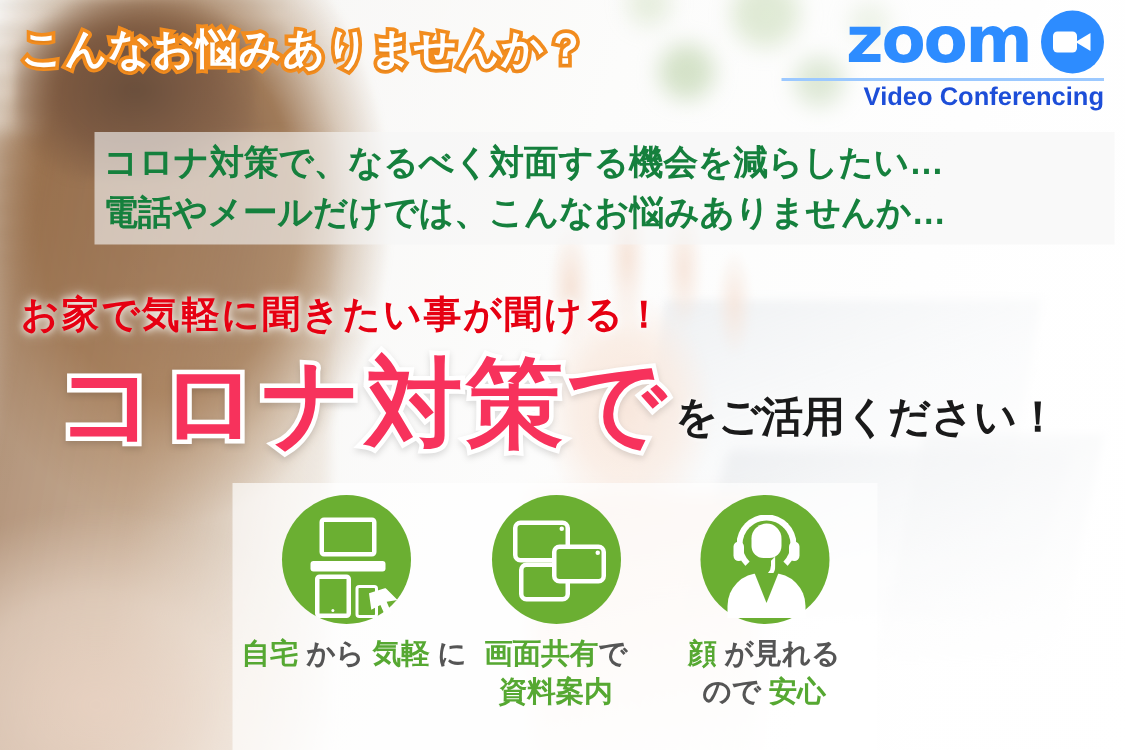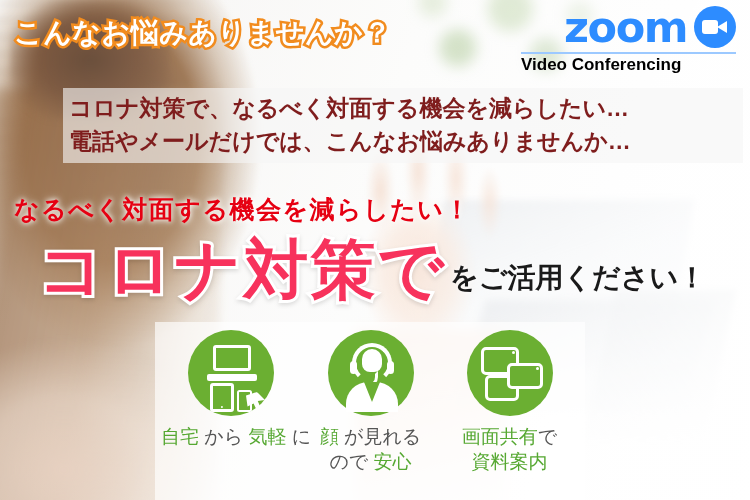--- a/index.html
+++ b/index.html
@@ -106,21 +106,21 @@
     font-size:28px; font-weight:bold; letter-spacing:.5px;
     color:#ffffff;
     -webkit-text-stroke:5px #F28C1E;
     paint-order:stroke fill;
     white-space:nowrap;
     text-shadow:0 1px 0 rgba(0,0,0,.05);
   }
 
   
   .zoom-logo { position:absolute; right:14px; top:6px; width:215px; }
-  .zoom-row { display:flex; align-items:flex-start; justify-content:flex-end; gap:7px; }
+  .zoom-row { display:flex; align-items:flex-end; justify-content:flex-end; gap:7px; }
   .zoom-word {
     font-size:43px; font-weight:bold; color:#2D8CFF;
     letter-spacing:-1.5px; line-height:1;
     font-family:"DejaVu Sans","Liberation Sans",sans-serif;
   }
   .zoom-cam {
     width:42px; height:42px; border-radius:50%;
     background:#2D8CFF; position:relative; flex:0 0 auto;
   }
   .zoom-cam .body {
@@ -129,32 +129,32 @@
   }
   .zoom-cam .lens {
     position:absolute; left:23px; top:15px;
     width:0; height:0;
     border-top:6px solid transparent;
     border-bottom:6px solid transparent;
     border-right:10px solid #fff;
   }
   .zoom-rule { height:2px; background:#9CC9FF; margin:3px 0 2px 0; }
   .zoom-sub {
-    text-align:left; color:#000000; font-weight:bold;
+    text-align:right; color:#1d4ed8; font-weight:bold;
     font-size:17px; letter-spacing:0px; line-height:1.1;
   }
 
   
   .textblock {
     position:absolute; left:63px; top:88px; width:680px;
     background:rgba(245,245,245,.62);
     padding:4px 6px 6px 6px;
   }
   .textblock div {
-    font-size:23px; font-weight:bold; color:#7f1d1d;
+    font-size:23px; font-weight:bold; color:#15803d;
     line-height:1.42; white-space:nowrap;
   }
 
   
   .redline {
     position:absolute; left:14px; top:193px;
     font-size:25px; font-weight:bold; color:#E60012;
     letter-spacing:1.5px; white-space:nowrap;
     text-shadow:0 0 5px rgba(255,255,255,.95), 0 0 9px rgba(255,255,255,.85);
   }
@@ -184,21 +184,21 @@
     position:absolute; left:155px; top:322px; width:430px; height:178px;
     background:rgba(255,255,255,.66);
     display:flex; align-items:flex-start; justify-content:space-between;
     padding:8px 6px 0 6px;
   }
   .feature { width:140px; text-align:center; }
   .circle {
     width:86px; height:86px; border-radius:50%;
     background:#6BAF32; margin:0 auto 8px auto; position:relative;
   }
-  .flabel { line-height:1.32; font-size:19px; font-weight:normal;text-align:center; }
+  .flabel { line-height:1.32; font-size:19px; font-weight:bold;text-align:center; }
   .flabel .g { color:#56A832; }
   .flabel .k { color:#555555; }
   .flabel .ln { display:block; white-space:nowrap; }
 
   
   .ic1 .lap-screen {
     position:absolute; left:25px; top:15px; width:38px; height:26px;
     border:3.2px solid #fff; border-radius:3px; background:transparent;
   }
   .ic1 .lap-base {
@@ -306,67 +306,67 @@
     </div>
     <div class="zoom-rule"></div>
     <div class="zoom-sub">Video Conferencing</div>
   </div>
 
   <div class="textblock">
     <div>コロナ対策で、なるべく対面する機会を減らしたい…</div>
     <div>電話やメールだけでは、こんなお悩みありませんか…</div>
   </div>
 
-  <div class="redline">なるべく対面する機会を減らしたい！</div>
+  <div class="redline">お家で気軽に聞きたい事が聞ける！</div>
 
   <div class="mainline">
     <span class="big">コロナ対策で</span>
     <span class="tail">をご活用ください！</span>
   </div>
 
   <div class="panel">
 
     <div class="feature">
       <div class="circle ic1">
         <span class="lap-screen"></span>
         <span class="lap-base"></span>
         <span class="tablet"></span>
         <span class="phone"></span>
         <span class="cursor"></span>
       </div>
       <div class="flabel">
           <span class="ln"><span class="g">自宅</span><span class="k"> から </span><span class="g">気軽</span><span class="k"> に</span></span>
+        </div>
+    </div>
+
+    <div class="feature">
+      <div class="circle ic3">
+        <span class="w w1"></span>
+        <span class="dot d1"></span>
+        <span class="w w3"></span>
+        <span class="w w2"></span>
+        <span class="dot d2"></span>
+      </div>
+      <div class="flabel">
+          <span class="ln"><span class="g">画面共有</span><span class="k">で</span></span>
+          <span class="ln"><span class="g">資料案内</span></span>
         </div>
     </div>
 
     <div class="feature">
       <div class="circle ic2">
         <span class="hband"></span>
         <span class="earL"></span>
         <span class="earR"></span>
         <span class="head"></span>
         <span class="mic"></span>
         <span class="mictip"></span>
         <span class="body"></span>
         <span class="collar"></span>
       </div>
       <div class="flabel">
           <span class="ln"><span class="g">顔</span><span class="k"> が見れる</span></span>
           <span class="ln"><span class="k">ので </span><span class="g">安心</span></span>
         </div>
     </div>
 
-    <div class="feature">
-      <div class="circle ic3">
-        <span class="w w1"></span>
-        <span class="dot d1"></span>
-        <span class="w w3"></span>
-        <span class="w w2"></span>
-        <span class="dot d2"></span>
-      </div>
-      <div class="flabel">
-          <span class="ln"><span class="g">画面共有</span><span class="k">で</span></span>
-          <span class="ln"><span class="g">資料案内</span></span>
-        </div>
-    </div>
-
   </div>
 </div>
 
 </body></html>

